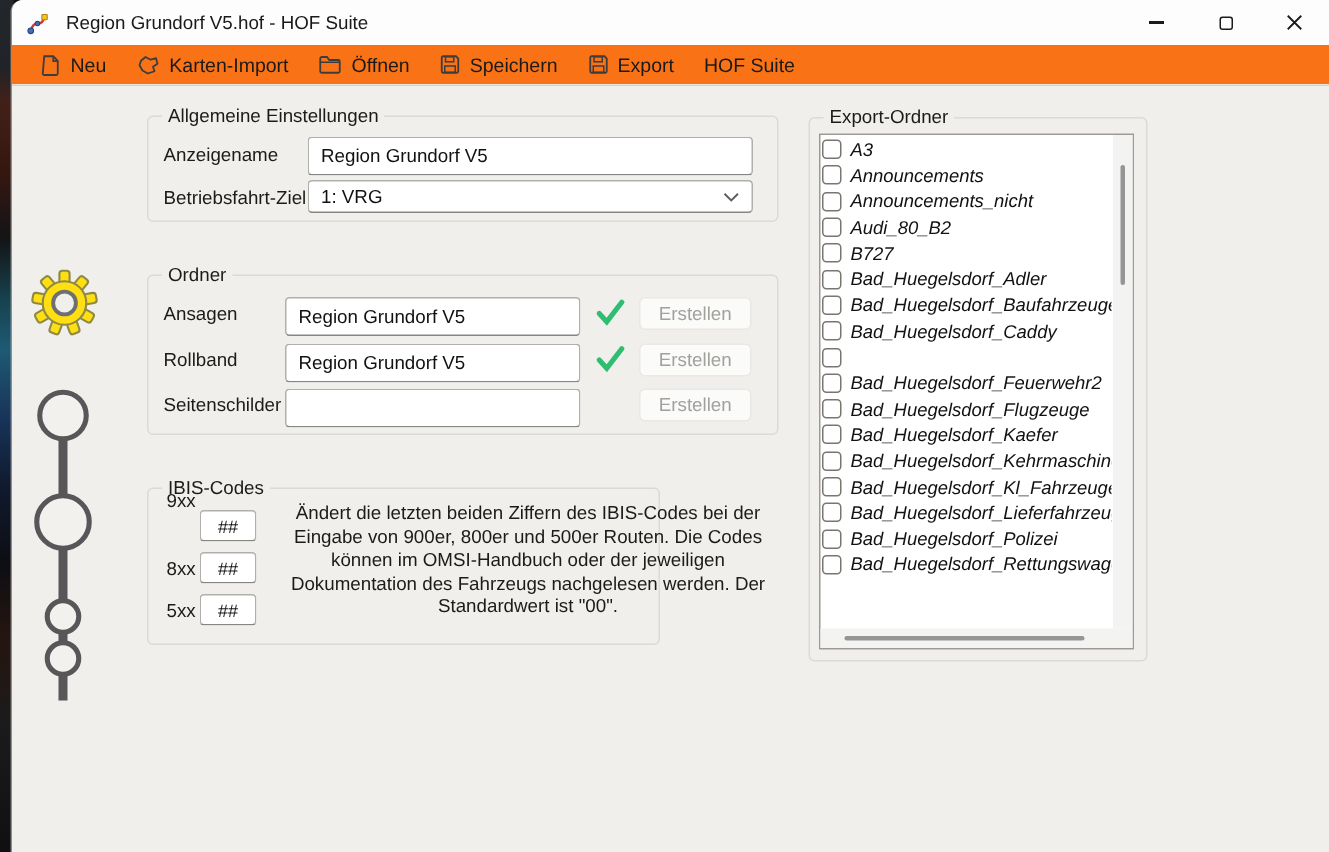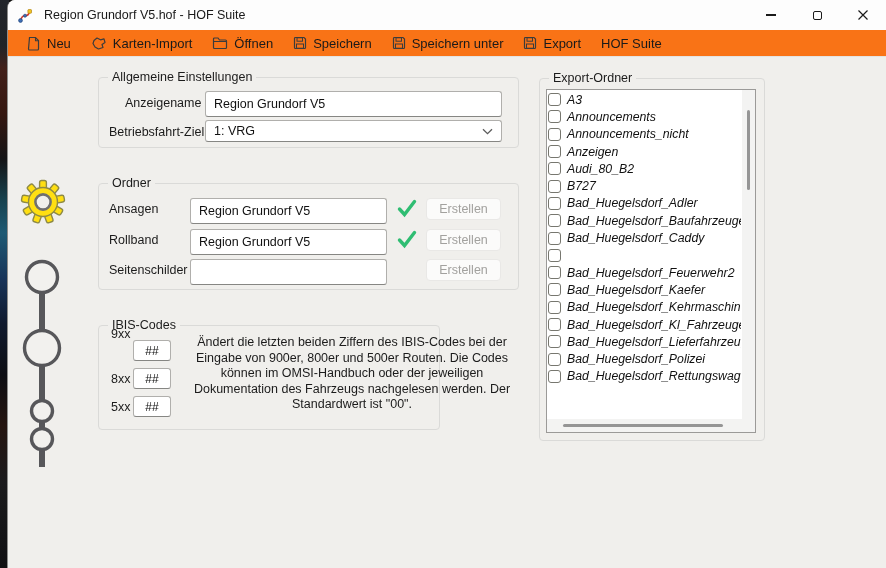--- a/index.html
+++ b/index.html
@@ -141,30 +141,20 @@
       </div>
       <div class="tb-item">
         <span style="display: flex;">
           <svg width="14" height="14" viewBox="0 0 14 14">
             <path d="M1.5,2.5 a1,1 0 0 1 1,-1 h8.5 l1.5,1.5 v8.5 a1,1 0 0 1 -1,1 h-9 a1,1 0 0 1 -1,-1 z" fill="none" stroke="#3c3c3c" stroke-width="1.2"></path>
             <rect x="4" y="1.8" width="5.5" height="3.4" fill="none" stroke="#3c3c3c" stroke-width="1"></rect>
             <rect x="3.5" y="8" width="7" height="4.2" fill="none" stroke="#3c3c3c" stroke-width="1"></rect>
           </svg>
         </span>
         <span>Speichern</span>
-      </div>
-      <div class="tb-item">
-        <span style="display: flex;">
-          <svg width="14" height="14" viewBox="0 0 14 14">
-            <path d="M1.5,2.5 a1,1 0 0 1 1,-1 h8.5 l1.5,1.5 v8.5 a1,1 0 0 1 -1,1 h-9 a1,1 0 0 1 -1,-1 z" fill="none" stroke="#3c3c3c" stroke-width="1.2"></path>
-            <rect x="4" y="1.8" width="5.5" height="3.4" fill="none" stroke="#3c3c3c" stroke-width="1"></rect>
-            <rect x="3.5" y="8" width="7" height="4.2" fill="none" stroke="#3c3c3c" stroke-width="1"></rect>
-          </svg>
-        </span>
-        <span>Speichern unter</span>
       </div>
       <div class="tb-item">
         <span style="display: flex;">
           <svg width="14" height="14" viewBox="0 0 14 14">
             <path d="M1.5,2.5 a1,1 0 0 1 1,-1 h8.5 l1.5,1.5 v8.5 a1,1 0 0 1 -1,1 h-9 a1,1 0 0 1 -1,-1 z" fill="none" stroke="#3c3c3c" stroke-width="1.2"></path>
             <rect x="4" y="1.8" width="5.5" height="3.4" fill="none" stroke="#3c3c3c" stroke-width="1"></rect>
             <rect x="3.5" y="8" width="7" height="4.2" fill="none" stroke="#3c3c3c" stroke-width="1"></rect>
           </svg>
         </span>
         <span>Export</span>
@@ -192,21 +182,21 @@
   <svg id="chain-decoration" width="48" height="213" viewBox="0 0 48 213">
     <line x1="22" y1="24" x2="22" y2="212" stroke="#57575a" stroke-width="6"></line>
     <circle cx="22" cy="22" r="15.5" fill="#f2f1ee" stroke="#57575a" stroke-width="3.4"></circle>
     <circle cx="22" cy="93" r="17.5" fill="#f2f1ee" stroke="#57575a" stroke-width="3.4"></circle>
     <circle cx="22" cy="156" r="10.5" fill="#f2f1ee" stroke="#57575a" stroke-width="3.4"></circle>
     <circle cx="22" cy="184" r="10.5" fill="#f2f1ee" stroke="#57575a" stroke-width="3.4"></circle>
   </svg>
 
   <div class="groupbox" style="left:90px; top:77px; width:421px; height:71px;">
     <span class="legend">Allgemeine Einstellungen</span>
-    <span class="fld-label" style="left:10px; top:18px;margin-left:16px;">Anzeigename</span>
+    <span class="fld-label" style="left:10px; top:18px;">Anzeigename</span>
     <input class="textbox" style="left: 106px; top: 13px; width: 297px;" value="Region Grundorf V5">
     <span class="fld-label" style="left:10px; top:47px;">Betriebsfahrt-Ziel</span>
     <div class="combobox" style="left:106px; top:42px; width:297px;">
       <span>1: VRG</span>
       <svg width="11" height="7" viewBox="0 0 11 7">
         <path d="M1,1.2 L5.5,5.6 L10,1.2" fill="none" stroke="#5c5c5c" stroke-width="1.3"></path>
       </svg>
     </div>
   </div>
 
@@ -251,24 +241,20 @@
           <div class="list-item">
             <span class="cb"></span>
             <span>Announcements</span>
           </div>
           <div class="list-item">
             <span class="cb"></span>
             <span>Announcements_nicht</span>
           </div>
           <div class="list-item">
             <span class="cb"></span>
-            <span>Anzeigen</span>
-          </div>
-          <div class="list-item">
-            <span class="cb"></span>
             <span>Audi_80_B2</span>
           </div>
           <div class="list-item">
             <span class="cb"></span>
             <span>B727</span>
           </div>
           <div class="list-item">
             <span class="cb"></span>
             <span>Bad_Huegelsdorf_Adler</span>
           </div>
@@ -279,20 +265,24 @@
           <div class="list-item">
             <span class="cb"></span>
             <span>Bad_Huegelsdorf_Caddy</span>
           </div>
           <div class="list-item">
             <span class="cb"></span>
           </div>
           <div class="list-item">
             <span class="cb"></span>
             <span>Bad_Huegelsdorf_Feuerwehr2</span>
+          </div>
+          <div class="list-item">
+            <span class="cb"></span>
+            <span>Bad_Huegelsdorf_Flugzeuge</span>
           </div>
           <div class="list-item">
             <span class="cb"></span>
             <span>Bad_Huegelsdorf_Kaefer</span>
           </div>
           <div class="list-item">
             <span class="cb"></span>
             <span>Bad_Huegelsdorf_Kehrmaschine</span>
           </div>
           <div class="list-item">

